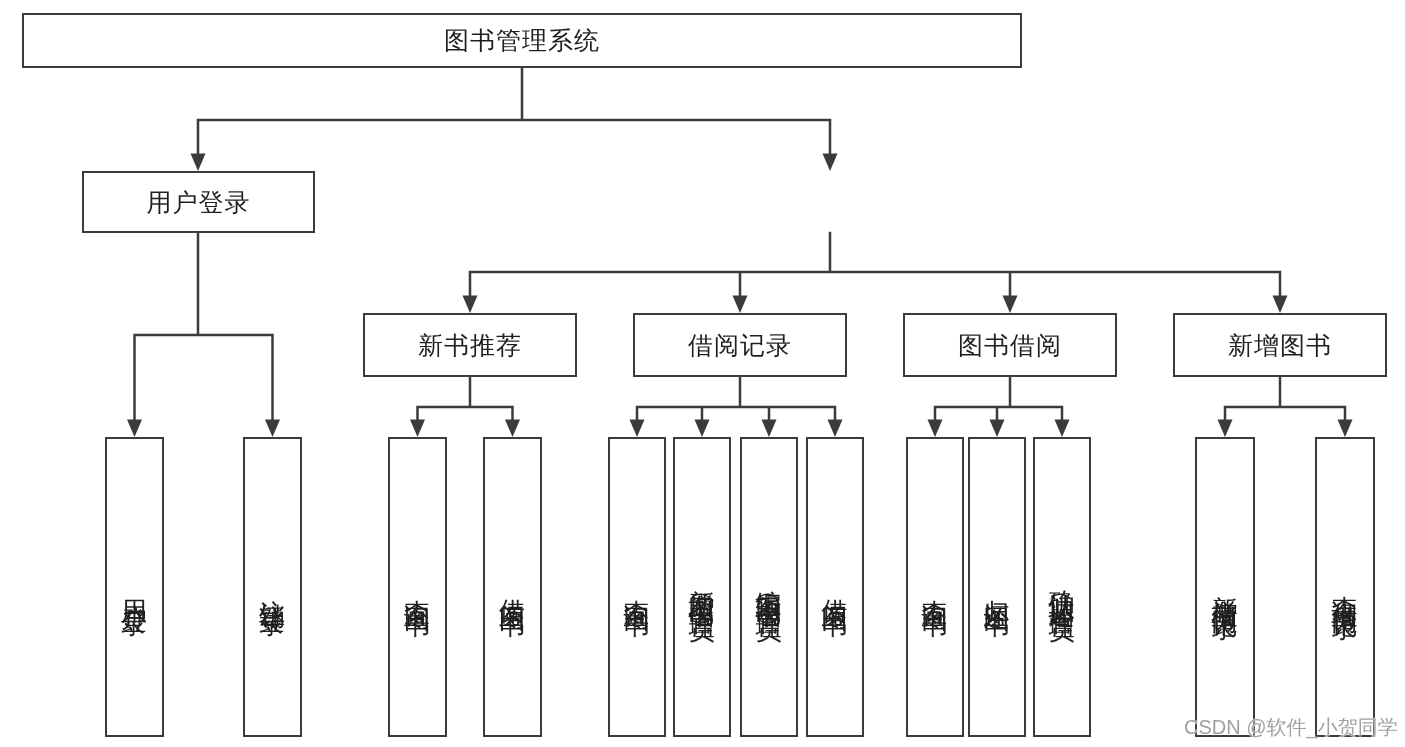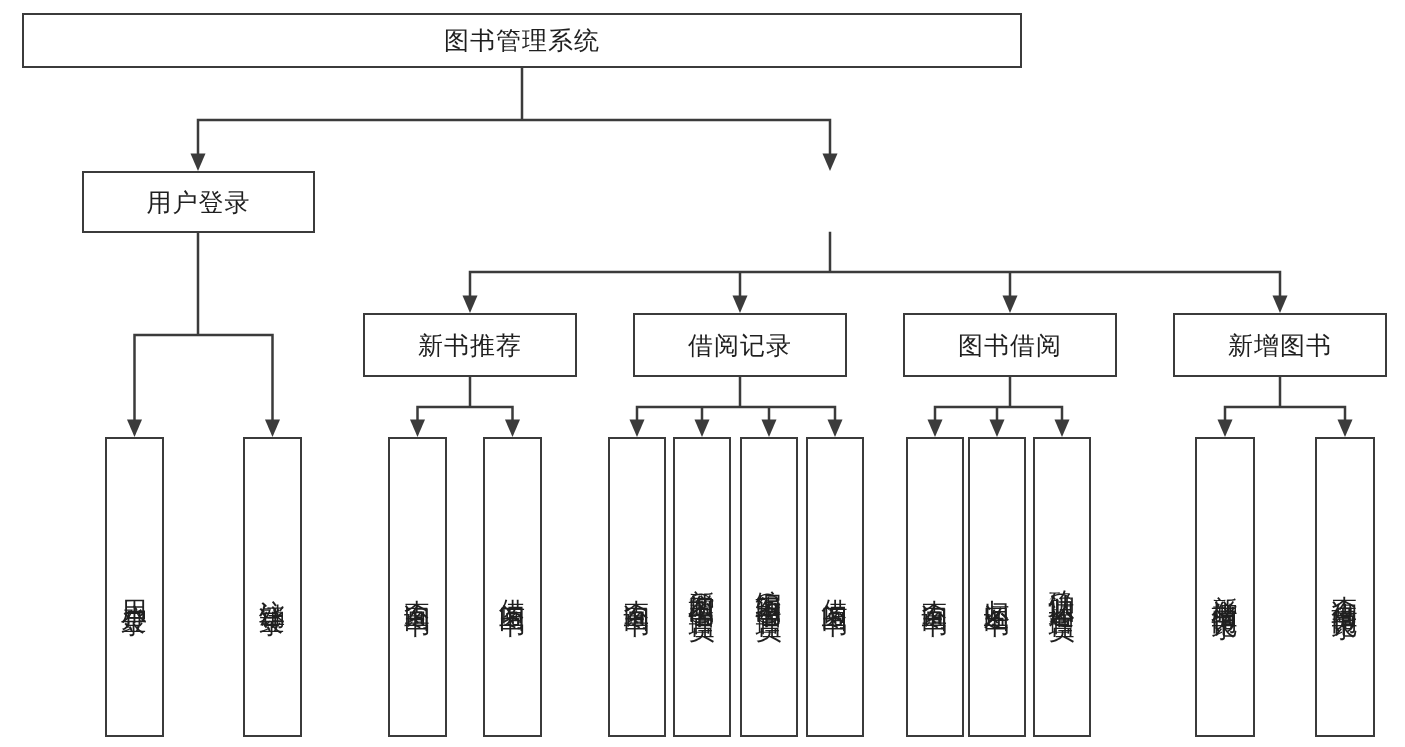--- a/index.html
+++ b/index.html
@@ -148,14 +148,15 @@
     <span class="lbl">确认归还（管理员）</span>
   </div>
 
   <div class="box leaf" style="left:1195px;top:437px;width:60px;height:300px">
     <span class="lbl">新增借阅记录</span>
   </div>
   <div class="box leaf" style="left:1315px;top:437px;width:60px;height:300px">
     <span class="lbl">查询借阅记录</span>
   </div>
 
+  <div class="watermark">CSDN @软件_小贺同学</div>
 
 </div>
 
 </body></html>

